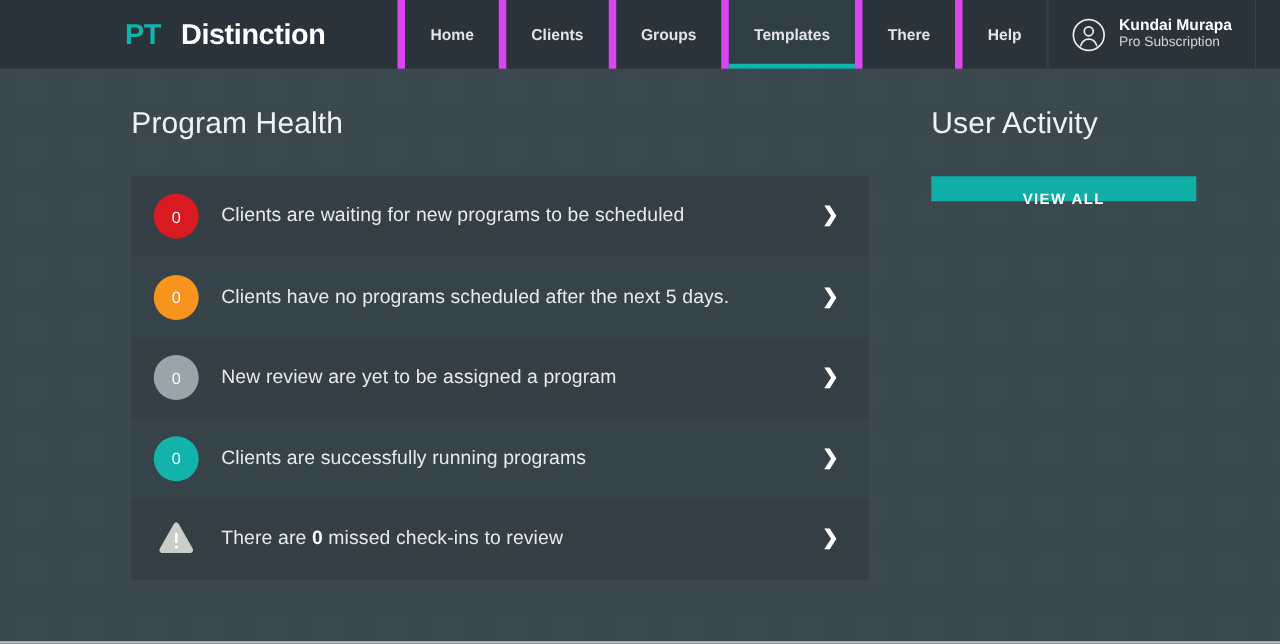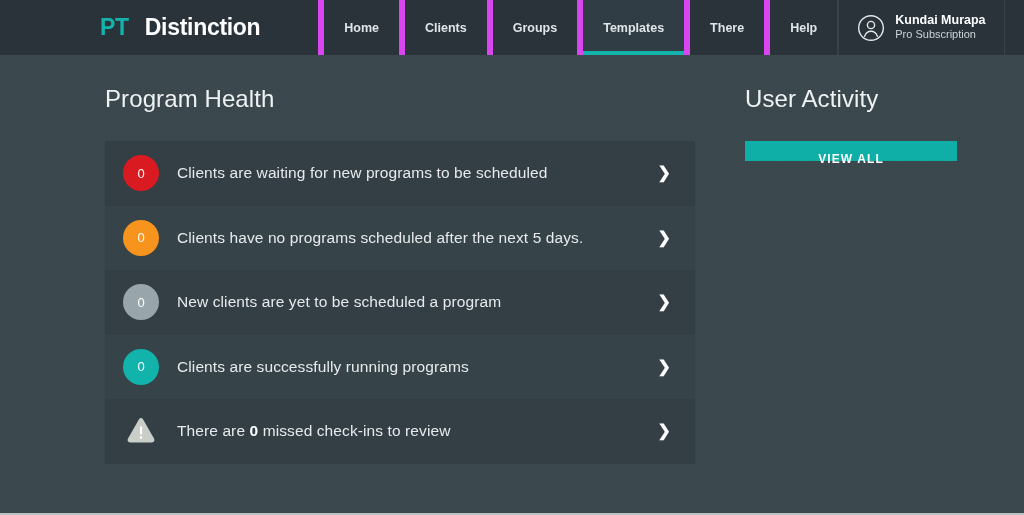--- a/index.html
+++ b/index.html
@@ -290,21 +290,21 @@
           <span>0</span>
         </span>
         <span class="row-label">Clients have no programs scheduled after the next 5 days.</span>
         <span class="chevron">❯</span>
       </div>
 
       <div class="health-row dark">
         <span class="badge" style="background:#98a6ab">
           <span>0</span>
         </span>
-        <span class="row-label">New clients are yet to be scheduled a program</span>
+        <span class="row-label">New review are yet to be assigned a program</span>
         <span class="chevron">❯</span>
       </div>
 
       <div class="health-row light">
         <span class="badge" style="background:#11b3ab">
           <span>0</span>
         </span>
         <span class="row-label">Clients are successfully running programs</span>
         <span class="chevron">❯</span>
       </div>

